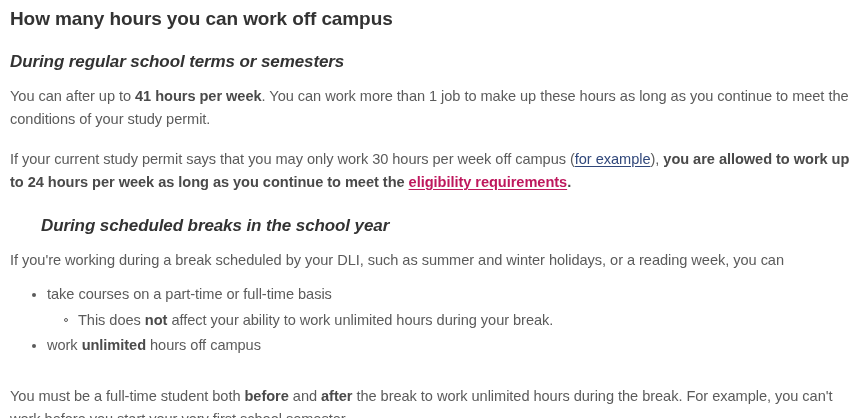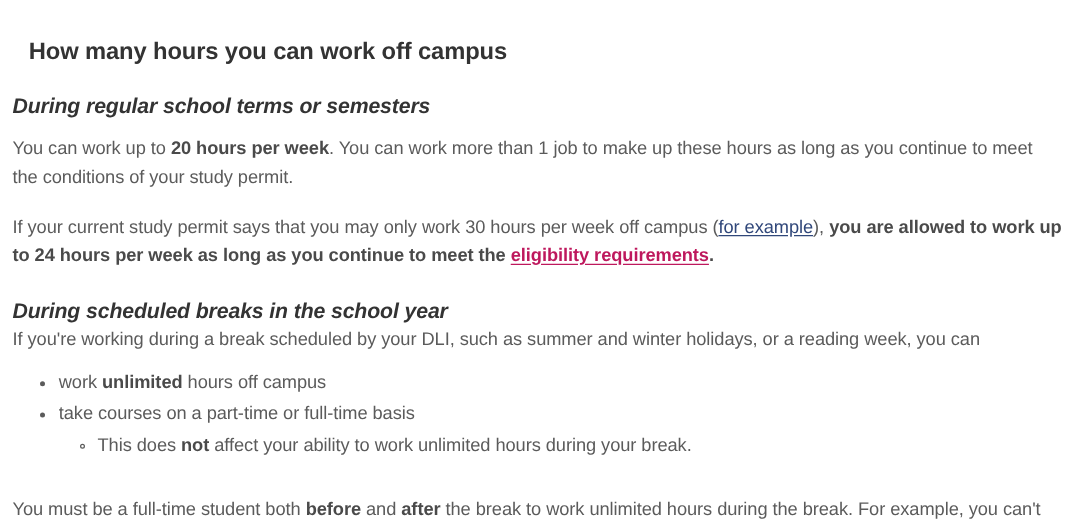--- a/index.html
+++ b/index.html
@@ -23,46 +23,46 @@
     position: relative;
   }
 
   
   .h-main {
     font-size: 19px;
     line-height: 22px;
     font-weight: 700;
     color: #333333;
     letter-spacing: -0.1px;
-    margin: 13px;
-    padding-top: 18px;
+    margin: 0;
+    padding-top: 8px;
   }
   .h-sub {
     font-size: 17px;
     line-height: 20px;
     font-weight: 700;
     color: #333333;
     letter-spacing: -0.1px;
     margin: 0;
     font-style: italic;
   }
   .h-sub-1 { margin-top: 22px; }
-  .h-sub-2 { margin-top: 22px; }
+  .h-sub-2 { margin-top: 22px; margin-left: 31px; }
 
   
   p {
     margin: 0;
     font-size: 14.6px;
     line-height: 23px;
     color: #5b5b5b;
     letter-spacing: -0.05px;
   }
   .p-1 { margin-top: 13px; width: 840px; }
   .p-2 { margin-top: 17px; width: 840px; }
-  .p-3 { margin-top: 2px; width: 845px; }
+  .p-3 { margin-top: 13px; width: 845px; }
   .p-4 { margin-top: 28px; width: 835px; }
 
   strong { font-weight: 700; color: #4a4a4a; }
 
   
   a {
     color: #30477a;
     text-decoration: underline;
     text-underline-offset: 2px;
   }
@@ -120,42 +120,42 @@
 </head>
 <body>
 
 <div class="page">
 
   <h1 class="h-main">How many hours you can work off campus</h1>
 
   <h2 class="h-sub h-sub-1">During regular school terms or semesters</h2>
 
   <p class="p-1">
-    <span>You can work up to </span><strong>20 hours per week</strong><span>. You can work more than 1 job to make up these hours as long as you continue to meet the conditions of your study permit.</span>
+    <span>You can after up to </span><strong>41 hours per week</strong><span>. You can work more than 1 job to make up these hours as long as you continue to meet the conditions of your study permit.</span>
   </p>
 
   <p class="p-2">
     <span>If your current study permit says that you may only work 30 hours per week off campus (</span><a href="#" class="plain-link">for example</a><span>), </span><strong><span>you are allowed to work up to 24 hours per week as long as you continue to meet the </span><a href="#" class="bold-link">eligibility requirements</a><span>.</span></strong>
   </p>
 
   <h2 class="h-sub h-sub-2">During scheduled breaks in the school year</h2>
 
   <p class="p-3">If you're working during a break scheduled by your DLI, such as summer and winter holidays, or a reading week, you can</p>
 
   <ul class="outer">
     <li>
-      <span>work </span><strong>unlimited</strong><span> hours off campus</span>
-    </li>
-    <li>
       <span>take courses on a part-time or full-time basis</span>
       <ul class="inner">
         <li>
           <span>This does </span><strong>not</strong><span> affect your ability to work unlimited hours during your break.</span>
         </li>
       </ul>
+    </li>
+    <li>
+      <span>work </span><strong>unlimited</strong><span> hours off campus</span>
     </li>
   </ul>
 
   <p class="p-4">
     <span>You must be a full-time student both </span><strong>before</strong><span> and </span><strong>after</strong><span> the break to work unlimited hours during the break. For example, you can't work before you start your very first school semester.</span>
   </p>
 
 </div>
 
 </body></html>

